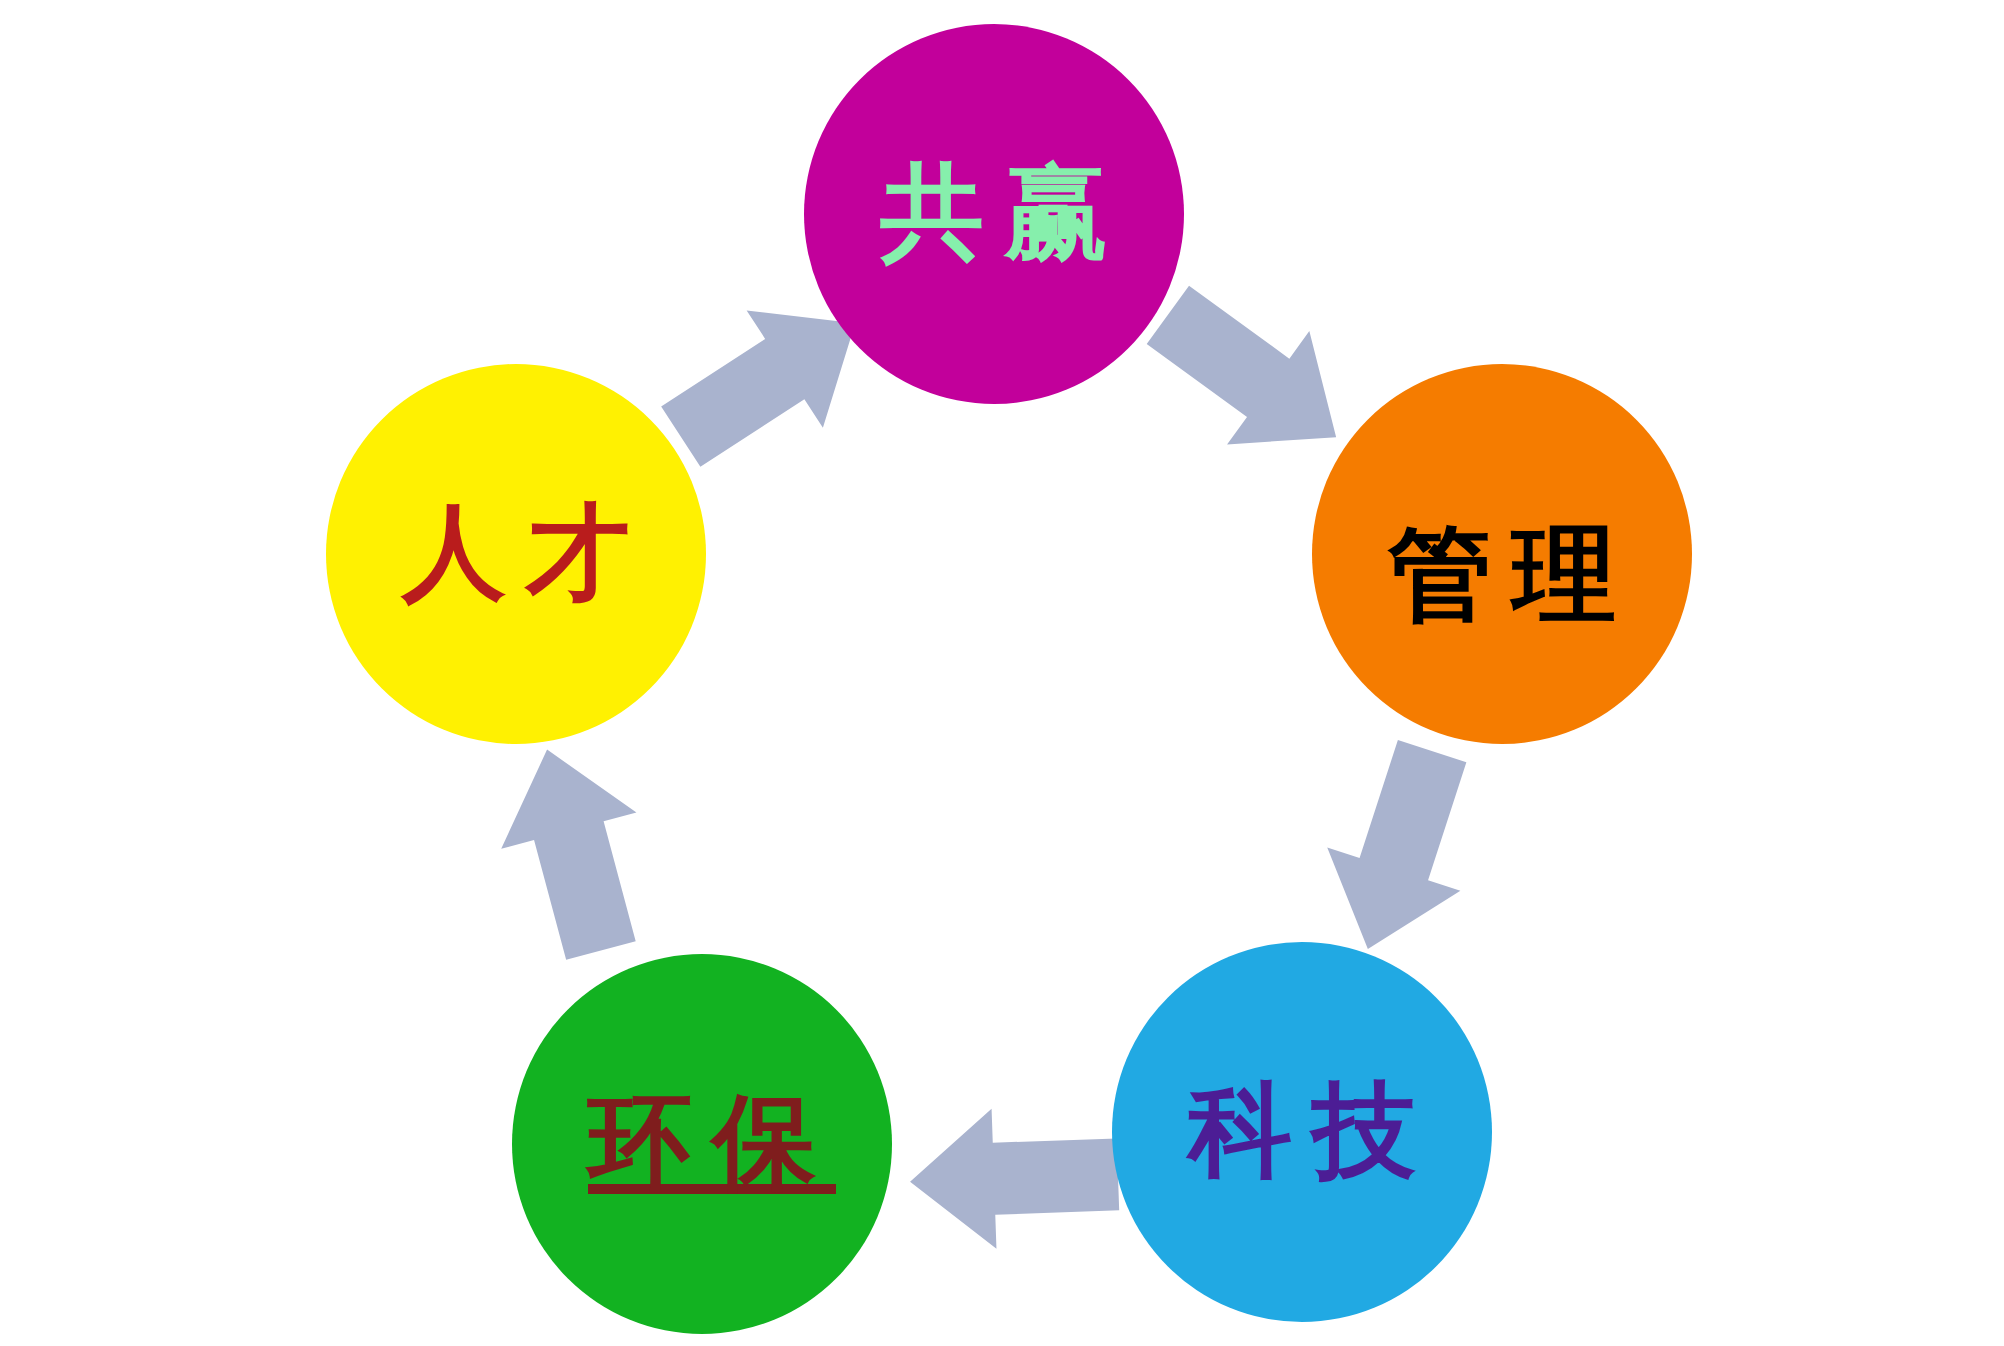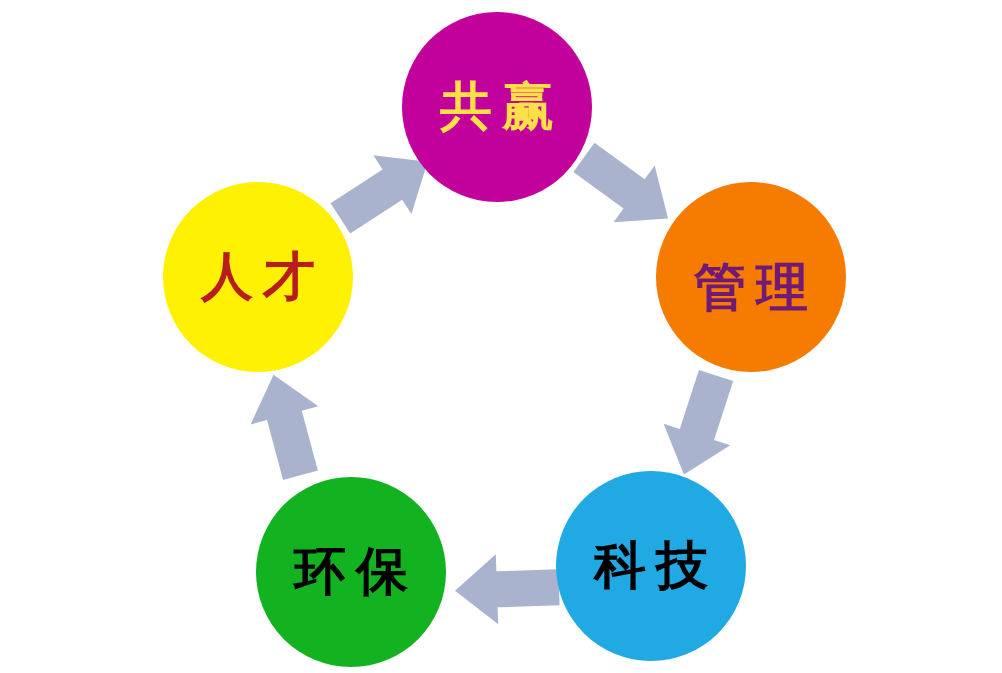--- a/index.html
+++ b/index.html
@@ -60,32 +60,32 @@
     </g>
     <g transform="translate(507 589) rotate(178)">
       <path d="M -52 -18 L 10 -18 L 10 -35 L 52 0 L 10 35 L 10 18 L -52 18 Z" fill="#A9B3CE"></path>
     </g>
     <g transform="translate(287 425) rotate(-105)">
       <path d="M -52 -18 L 10 -18 L 10 -35 L 52 0 L 10 35 L 10 18 L -52 18 Z" fill="#A9B3CE"></path>
     </g>
   </svg>
 
   <div class="node" style="left: 402px; top: 12px; background-color: rgb(194, 0, 155);">
-    <span class="node-label" style="color: #fde047;">共赢</span>
+    <span class="node-label" style="color: #86efac;">共赢</span>
   </div>
 
   <div class="node" style="left: 656px; top: 182px; background-color: rgb(245, 124, 0);">
-    <span class="node-label" style="color: #701a75; margin-top: 22px;">管理</span>
+    <span class="node-label" style="color: #000000; margin-top: 22px;">管理</span>
   </div>
 
   <div class="node" style="left: 556px; top: 471px; background-color: rgb(33, 169, 227);">
-    <span class="node-label" style="color: #000000; text-align: right;">科技</span>
+    <span class="node-label" style="color: #4c1d95; text-align: right;">科技</span>
   </div>
 
   <div class="node" style="left: 256px; top: 477px; background-color: rgb(18, 178, 33);">
-    <span class="node-label" style="color: #000000;">环保</span>
+    <span class="node-label" style="color: #7f1d1d; text-decoration: underline;">环保</span>
   </div>
 
   <div class="node" style="left: 163px; top: 182px; background-color: rgb(255, 241, 1);">
     <span class="node-label" style="color: #b91c1c;">人才</span>
   </div>
 
 </div>
 
 </body></html>

